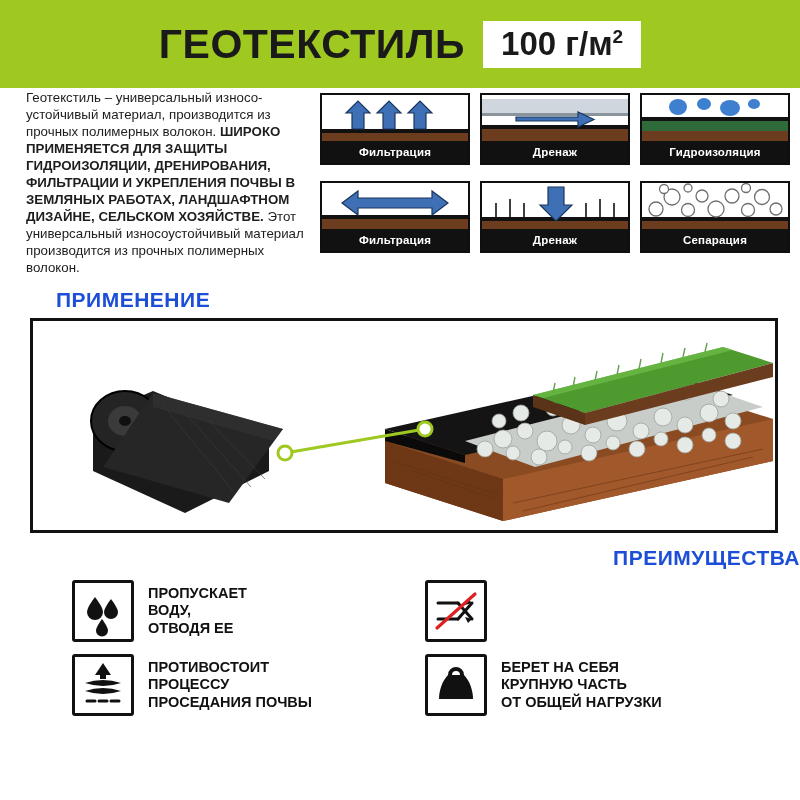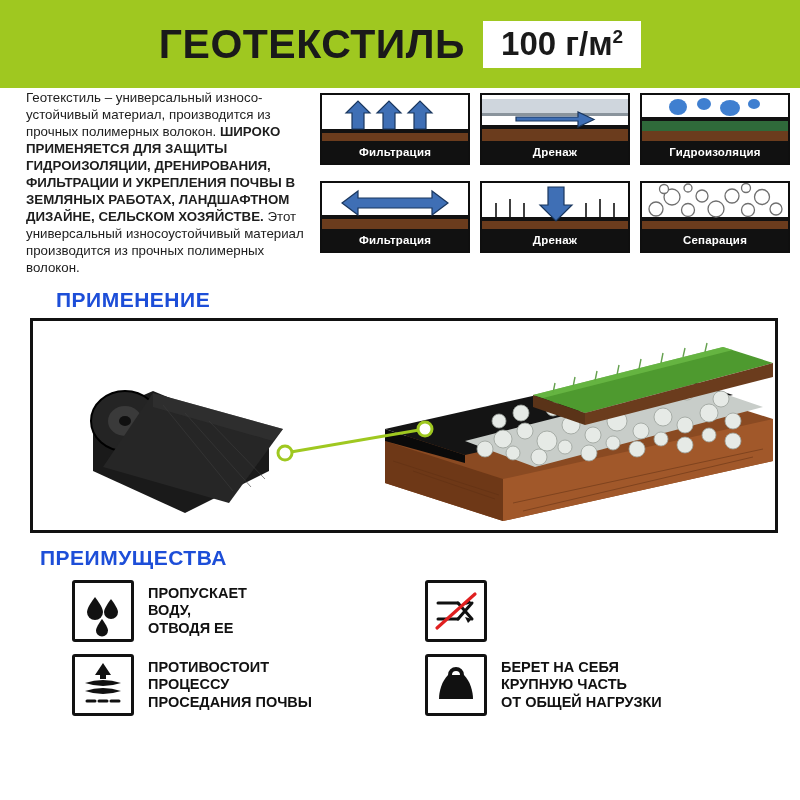--- a/index.html
+++ b/index.html
@@ -104,21 +104,21 @@
     margin: 0 22px 0 30px;
     border: 3px solid #111111;
     height: 215px;
     position: relative;
     background: #ffffff;
     overflow: hidden;
   }
 
   
   .adv-title {
-    text-align: left;
+    text-align: right;
     margin: 13px 0 10px 0;
     padding-left: 40px;
   }
   .adv-grid {
     display: grid;
     grid-template-columns: 1fr 1fr;
     gap: 12px 16px;
     padding: 0 38px 0 72px;
   }
   .adv {

